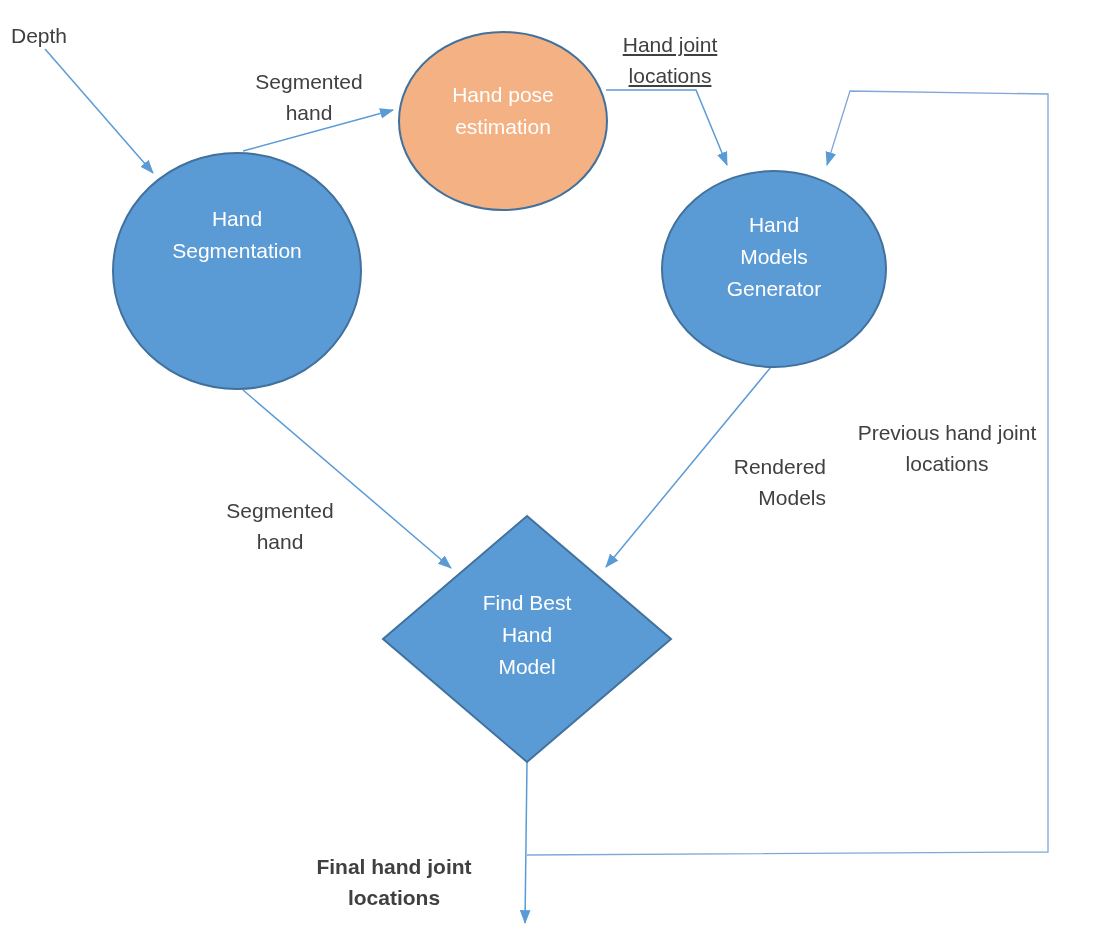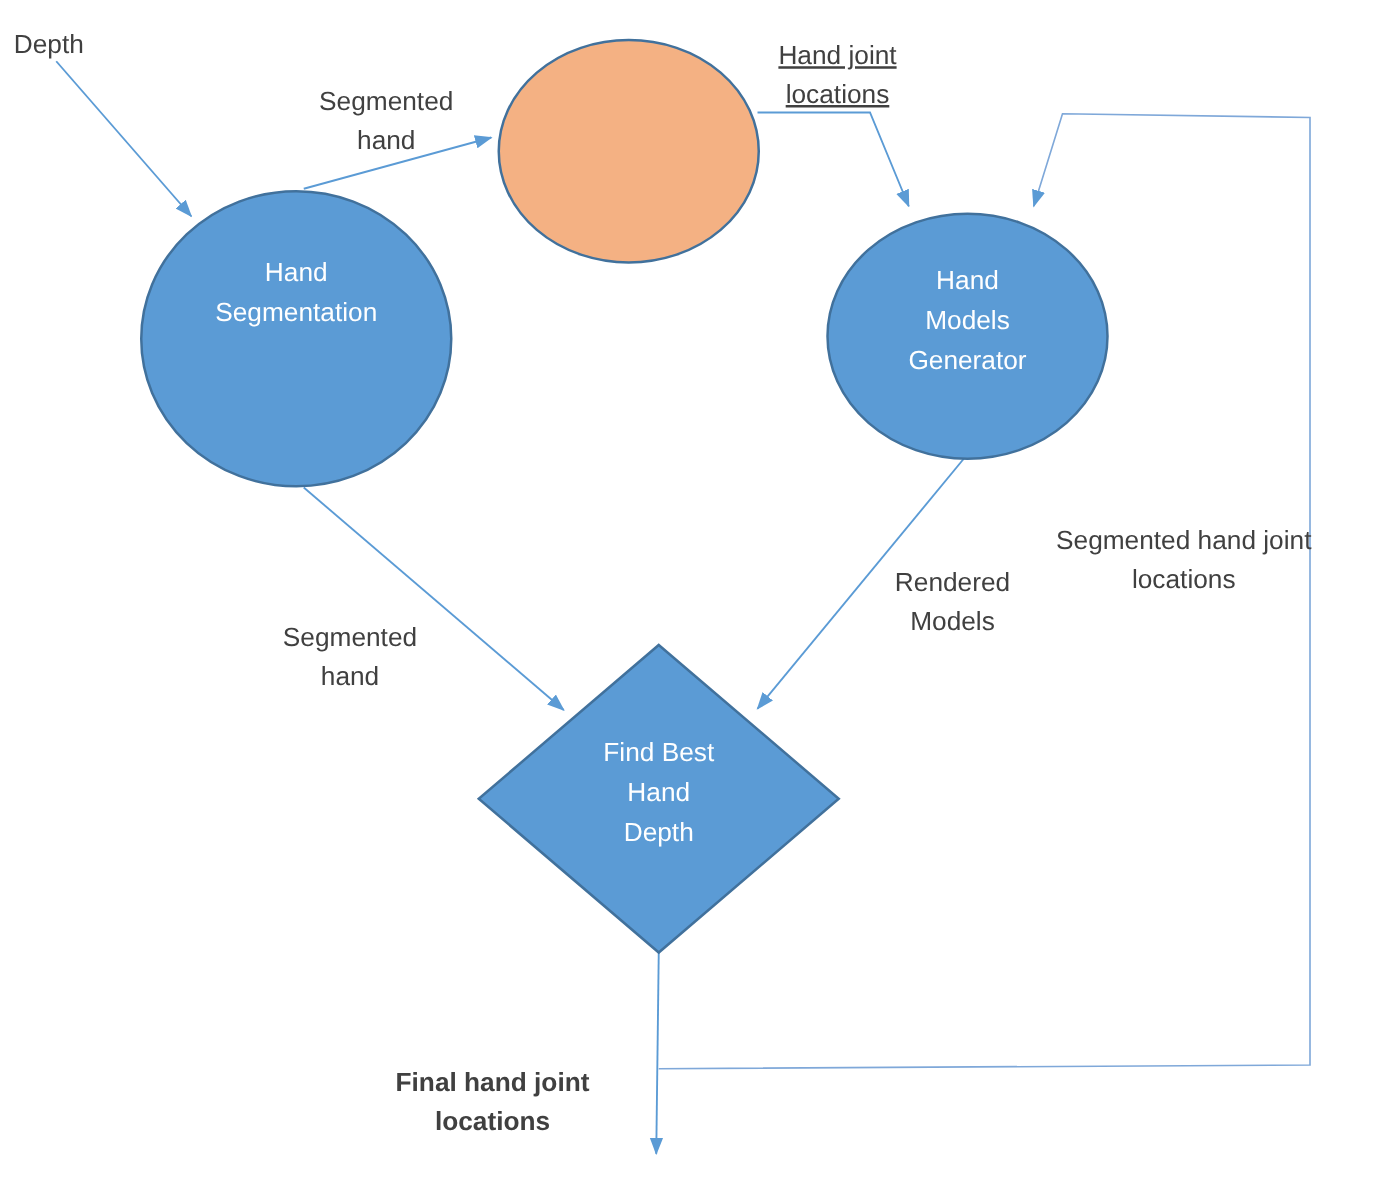--- a/index.html
+++ b/index.html
@@ -78,34 +78,36 @@
     <path class="connector" d="M527,762 L525,923" marker-end="url(#arrow)"></path>
 
     <ellipse class="shape blue" cx="237" cy="271" rx="124" ry="118"></ellipse>
     <ellipse class="shape orange" cx="503" cy="121" rx="104" ry="89"></ellipse>
     <ellipse class="shape blue" cx="774" cy="269" rx="112" ry="98"></ellipse>
     <polygon class="shape blue" points="527,516 671,639 527,762 383,639"></polygon>
   </svg>
 
   <div class="node-label" style="left:137px; top:203px; width:200px;">Hand
 Segmentation</div>
+  <div class="node-label" style="left:403px; top:79px; width:200px;">Hand pose
+estimation</div>
   <div class="node-label" style="left:674px; top:209px; width:200px;">Hand
 Models
 Generator</div>
   <div class="node-label" style="left:427px; top:587px; width:200px;">Find Best
 Hand
-Depth</div>
+Model</div>
 
   <div class="edge-label left-align" style="left:11px; top:20px; width:100px;">Depth</div>
   <div class="edge-label" style="left:229px; top:66px; width:160px;">Segmented
 hand</div>
   <div class="edge-label" style="left:590px; top:29px; width:160px;text-decoration:underline;">Hand joint
 locations</div>
-  <div class="edge-label" style="left:827px; top:417px; width:240px;">Segmented hand joint
+  <div class="edge-label" style="left:827px; top:417px; width:240px;">Previous hand joint
 locations</div>
-  <div class="edge-label" style="left:682px; top:451px; width:160px;">Rendered
+  <div class="edge-label" style="left:666px; top:451px; width:160px;text-align:right;">Rendered
 Models</div>
   <div class="edge-label" style="left:200px; top:495px; width:160px;">Segmented
 hand</div>
   <div class="edge-label" style="left:294px; top:851px; width:200px;font-weight:bold;">Final hand joint
 locations</div>
 
 </div>
 
 </body></html>

